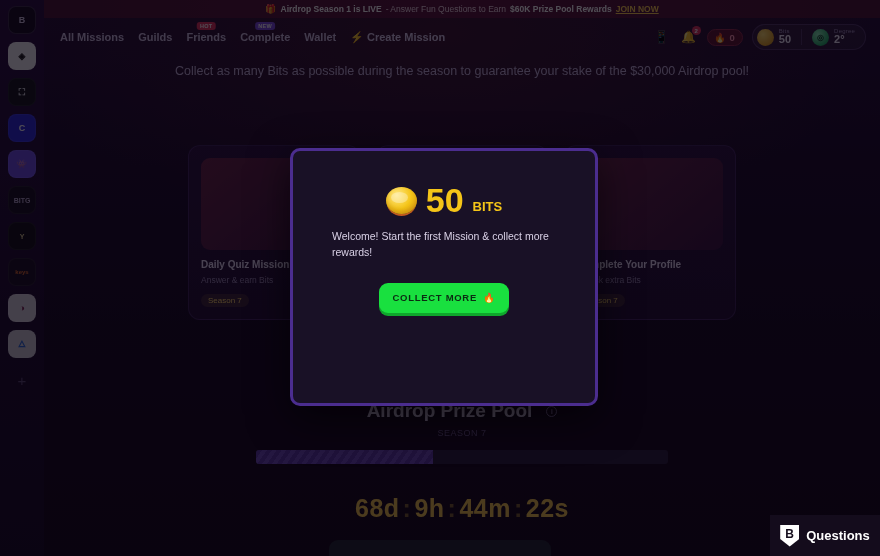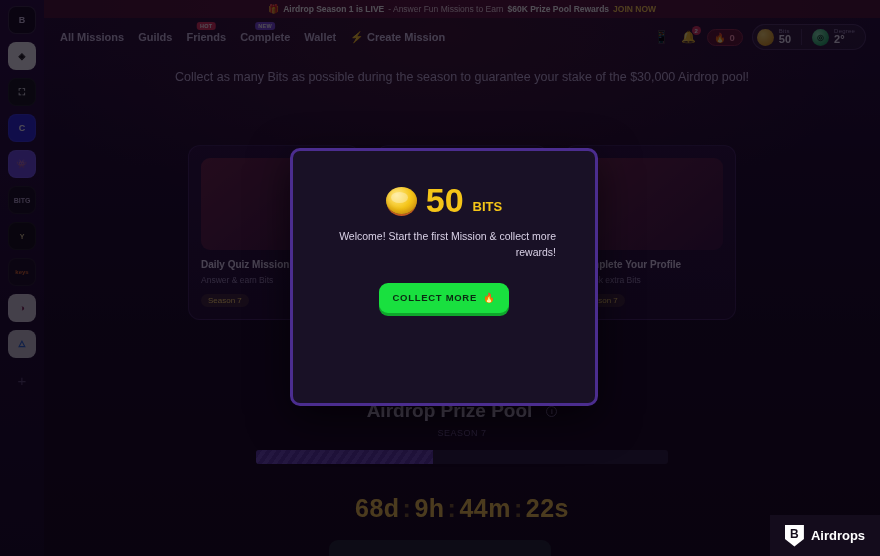--- a/index.html
+++ b/index.html
@@ -47,21 +47,21 @@
   .lnch-plus { margin-top: 6px; color:#5d4a74; font-size: 15px; }
 
   
   .banner {
     position: absolute; left: 44px; top: 0; right: 0; height: 18px;
     background: linear-gradient(90deg,#4a1533 0%, #59173a 50%, #4a1533 100%);
     display: flex; align-items: center; justify-content: center;
     font-size: 8.5px; color: #f0d6e4; gap: 4px; white-space: nowrap; z-index: 3;
   }
   .banner b { color: #fff; }
-  .banner .join { color: #ffcf4d; font-weight: bold; text-align: center; }
+  .banner .join { color: #ffcf4d; text-decoration: underline; font-weight: bold; text-align: center; }
   .banner .bico { font-size: 9px; }
 
   
   .nav {
     position: absolute; left: 44px; top: 18px; right: 0; height: 38px;
     display: flex; align-items: center; padding: 0 14px 0 16px; z-index: 3;
   }
   .nav-left { display: flex; align-items: center; gap: 14px; }
   .nav-item {
     position: relative; font-size: 11px; color: #cdbfe0; font-weight: bold;
@@ -112,21 +112,21 @@
   .wval { font-size: 11px; color:#f2ecfa; font-weight: bold; }
   .wdiv { width:1px; height:16px; background: rgba(160,130,210,.25); }
 
   
   .hero { position: absolute; left: 44px; right: 0; top: 60px; text-align: center; z-index: 2; }
   .hero h1 {
     font-size: 31px; font-weight: bold; letter-spacing:-.4px;
     background: linear-gradient(90deg,#ffffff,#f0e8ff);
     -webkit-background-clip: text; background-clip: text; color: transparent;
   }
-  .hero p { margin-top: 10px; font-size: 12.5px; color: #c3b3da; }
+  .hero p { margin-top: 4px; font-size: 12.5px; color: #c3b3da; }
 
   
   .cards {
     position: absolute; left: 44px; right: 0; top: 145px;
     display: flex; justify-content: center; gap: 16px; z-index: 1;
   }
   .card {
     width: 172px; height: 175px; border-radius: 12px;
     background: linear-gradient(180deg,#2c1240 0%, #221033 100%);
     border: 1px solid rgba(150,110,220,.22);
@@ -204,21 +204,21 @@
   }
   .reward-num { font-size: 34px; font-weight: bold; color: #f5c518; line-height: 1; }
   .reward-unit { font-size: 13px; font-weight: bold; color: #f5c518; align-self: flex-end; margin-bottom: 3px; }
 
   .modal-h {
     margin-top: 17px; font-size: 15.5px; font-weight: bold; color: #ffffff;
     text-align: center; line-height: 1.35; max-width: 232px;
   }
   .gift { font-size: 14px; }
   .modal-p {
-    margin-top: 12px; font-size: 10.5px; color: #d9d1e6; text-align:right;
+    margin-top: 12px; font-size: 10.5px; color: #d9d1e6; text-align:left;
     line-height: 1.5; max-width: 224px;
   }
   .collect-btn {
     margin-top: 22px; width: 130px; height: 30px; border-radius: 9px;
     background: #19e03f; border: none; cursor: pointer;
     color: #0b2b12; font-size: 9.5px; font-weight: bold; letter-spacing: .7px;
     display:flex; align-items:center; justify-content:center; gap: 6px;
     box-shadow: 0 3px 0 #0fa72c;
     font-family: "Liberation Sans", sans-serif;
   }
@@ -281,21 +281,21 @@
       <div class="countdown">
         <span>68d</span><span class="sep">:</span><span>9h</span><span class="sep">:</span><span>44m</span><span class="sep">:</span><span>22s</span>
       </div>
     </div>
 
     <div class="bottom-cta"></div>
 
     <div class="banner">
       <span class="bico">🎁</span>
       <b>Airdrop Season 1 is LIVE</b>
-      <span>- Answer Fun Missions to Earn</span>
+      <span>- Answer Fun Questions to Earn</span>
       <b>$60K Prize Pool Rewards</b>
       <span class="join">JOIN NOW</span>
     </div>
 
     <div class="nav">
       <div class="nav-left">
         <div class="nav-item">
           <span>All Missions</span>
         </div>
         <div class="nav-item">
@@ -376,16 +376,16 @@
     <button class="collect-btn">
       <span>COLLECT MORE</span>
       <span>🔥</span>
     </button>
   </div>
 
   <div class="wm">
     <div class="wm-shield">
       <span>B</span>
     </div>
-    <div class="wm-txt">Airdrops</div>
+    <div class="wm-txt">Questions</div>
   </div>
 
 </div>
 
 </body></html>

